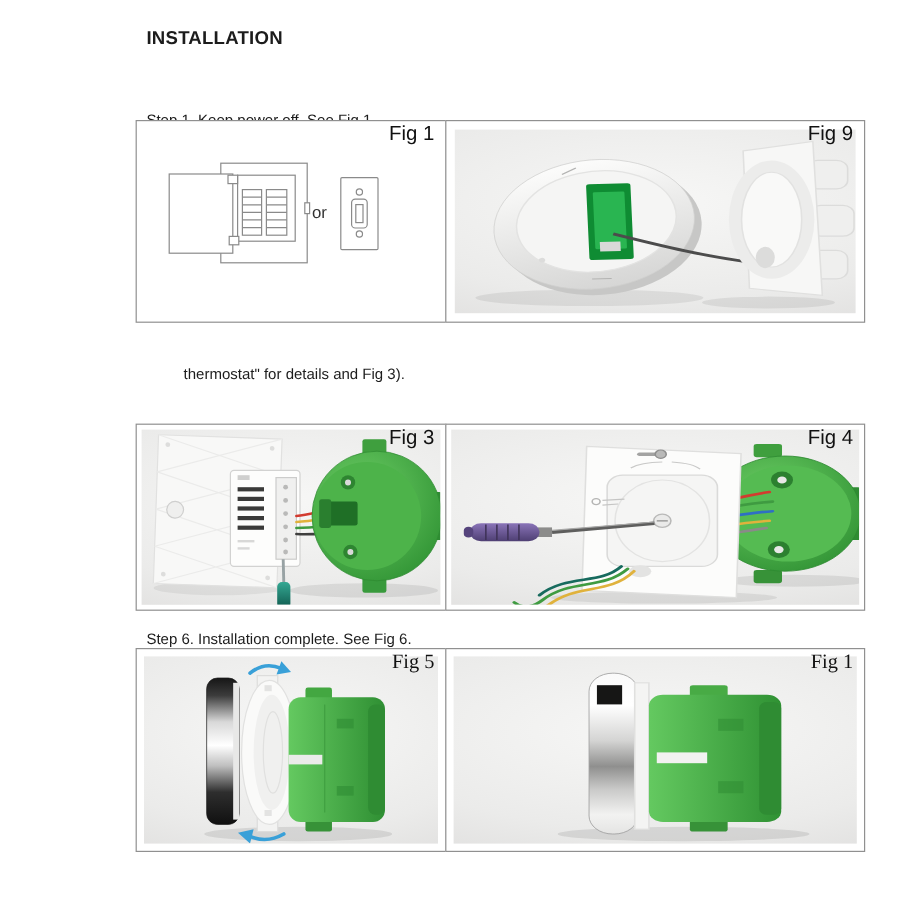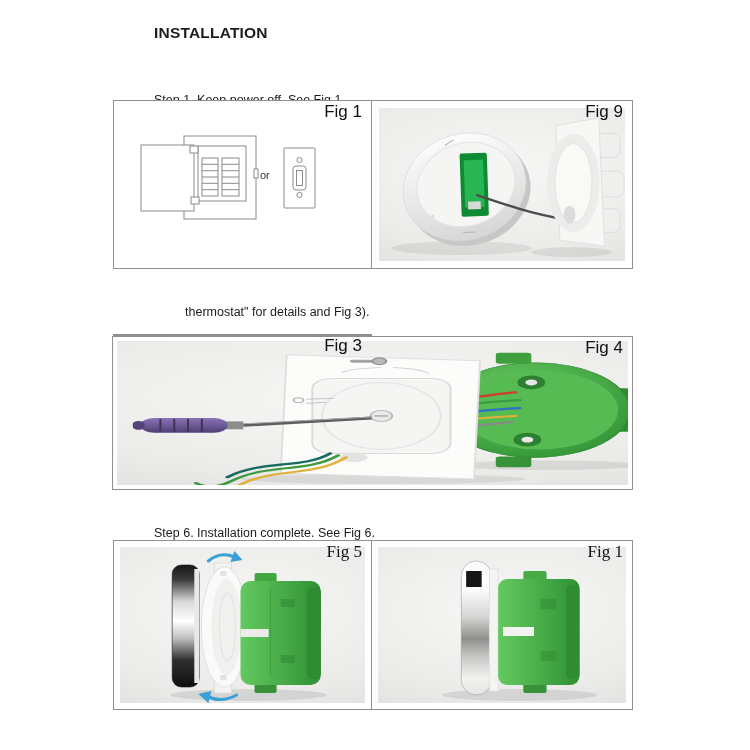--- a/index.html
+++ b/index.html
@@ -13,43 +13,43 @@
     --wire-blue:#2f6fc4;
     --text-color:#1c1c1c;
     --panel-border:#909090;
   }
   html,body{margin:0;padding:0;}
   body{
     width:750px;height:750px;background:#ffffff;position:relative;
     font-family:"Liberation Sans",sans-serif;color:var(--text-color);
     overflow:hidden;
   }
-  .abs{position:absolute;margin-left:32px;}
+  .abs{position:absolute;}
   .page-title{left:122px;top:24px;font-size:15.5px;font-weight:bold;letter-spacing:.2px;}
   .steps{font-size:12.5px;line-height:16px;white-space:pre;}
   #steps-block1{left:122px;top:60px;}
   #steps-block2{left:122px;top:272px;}
   #steps-block3{left:122px;top:493px;}
   .indent{padding-left:31px;}
-  .figrow{left:113px;width:520px;display:flex;position:absolute;}
+  .figrow{left:113px;width:608px;display:flex;position:absolute;}
   #figrow-1{top:100px;height:169px;}
-  #figrow-2{top:334px;height:156px;flex-direction:column;}
+  #figrow-2{top:353px;height:156px;}
   #figrow-3{top:540px;height:170px;font-family:Liberation Serif, serif;}
   .panel{position:relative;border:1px solid var(--panel-border);box-sizing:border-box;background:#fff;}
   .panel.p-left{width:259px;}
   .panel.p-right{flex:1;margin-left:-1px;}
   .figlabel{position:absolute;top:1px;right:9px;font-size:17px;color:#111;z-index:4;}
   .photo{position:absolute;overflow:hidden;
     background:radial-gradient(ellipse 130% 95% at 50% 40%, #f7f7f6 0%, #ebebea 55%, #d9d8d7 100%);}
   .inset7{inset:7px;}
   .inset4{inset:4px;}
   .inset6{inset:6px;}
   .photo svg, .lineart svg{position:absolute;inset:0;width:100%;height:100%;}
   .lineart{position:absolute;inset:0;}
-  .or-label{position:absolute;left:146px;top:68px;font-size:11px;color:#333;}
+  .or-label{position:absolute;left:146px;top:68px;font-size:14px;color:#333;}
   .wire{fill:none;stroke-width:2.2;stroke-linecap:round;}
   .w-red{stroke:var(--wire-red);}
   .w-yellow{stroke:var(--wire-yellow);}
   .w-green{stroke:var(--wire-green);}
   .w-blue{stroke:var(--wire-blue);}
   .w-dark{stroke:#3f3f3e;}
   .w-gray{stroke:#8a8a89;}
   .w-teal{stroke:#176b5e;}
   .arrow-stroke{stroke:var(--rotation-arrow-blue);fill:none;stroke-width:3;stroke-linecap:round;}
   .arrow-head{fill:var(--rotation-arrow-blue);}

